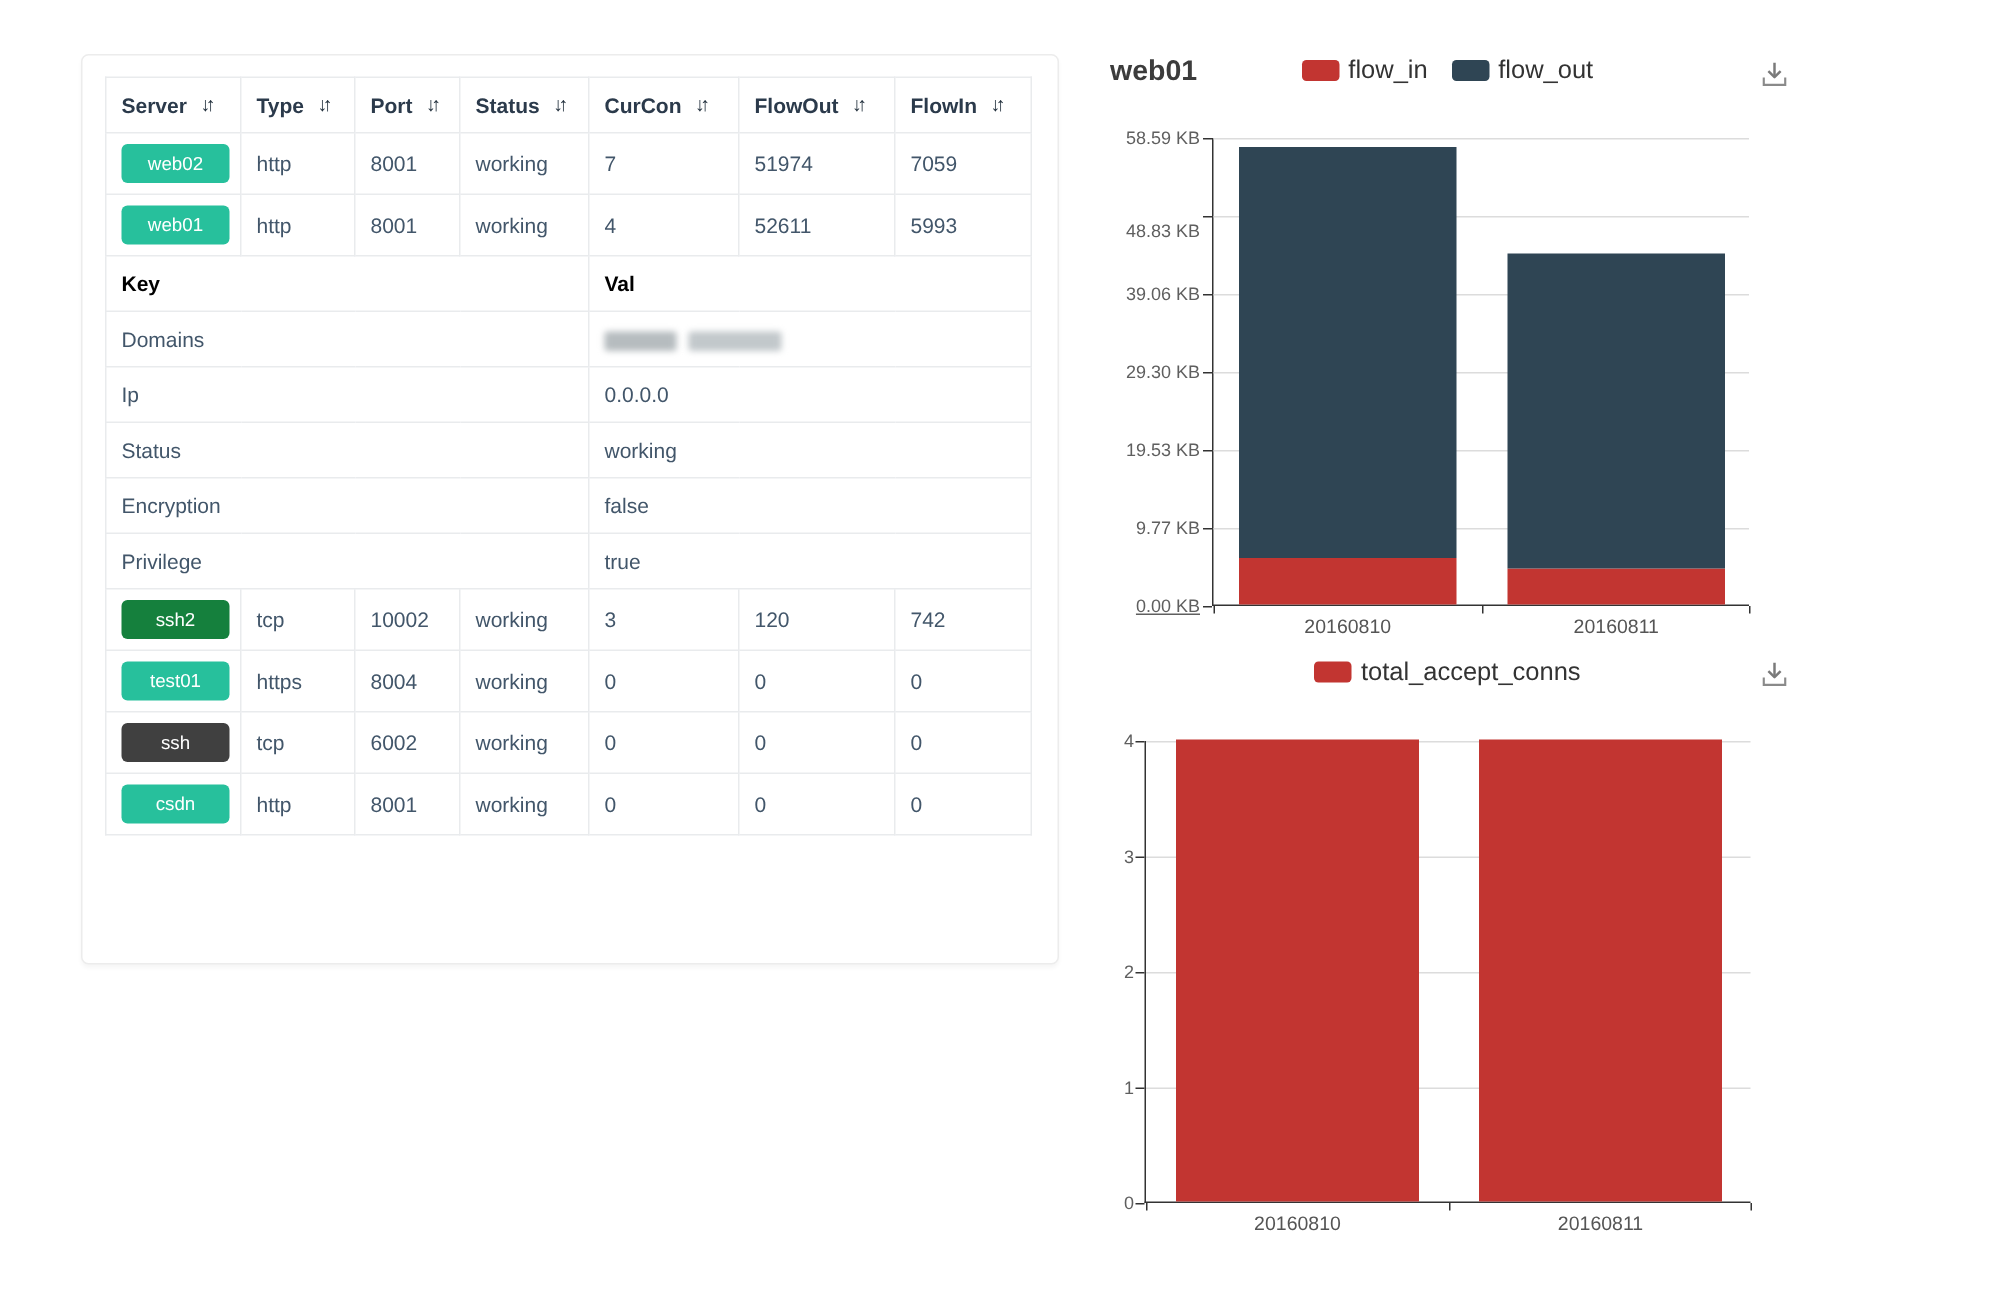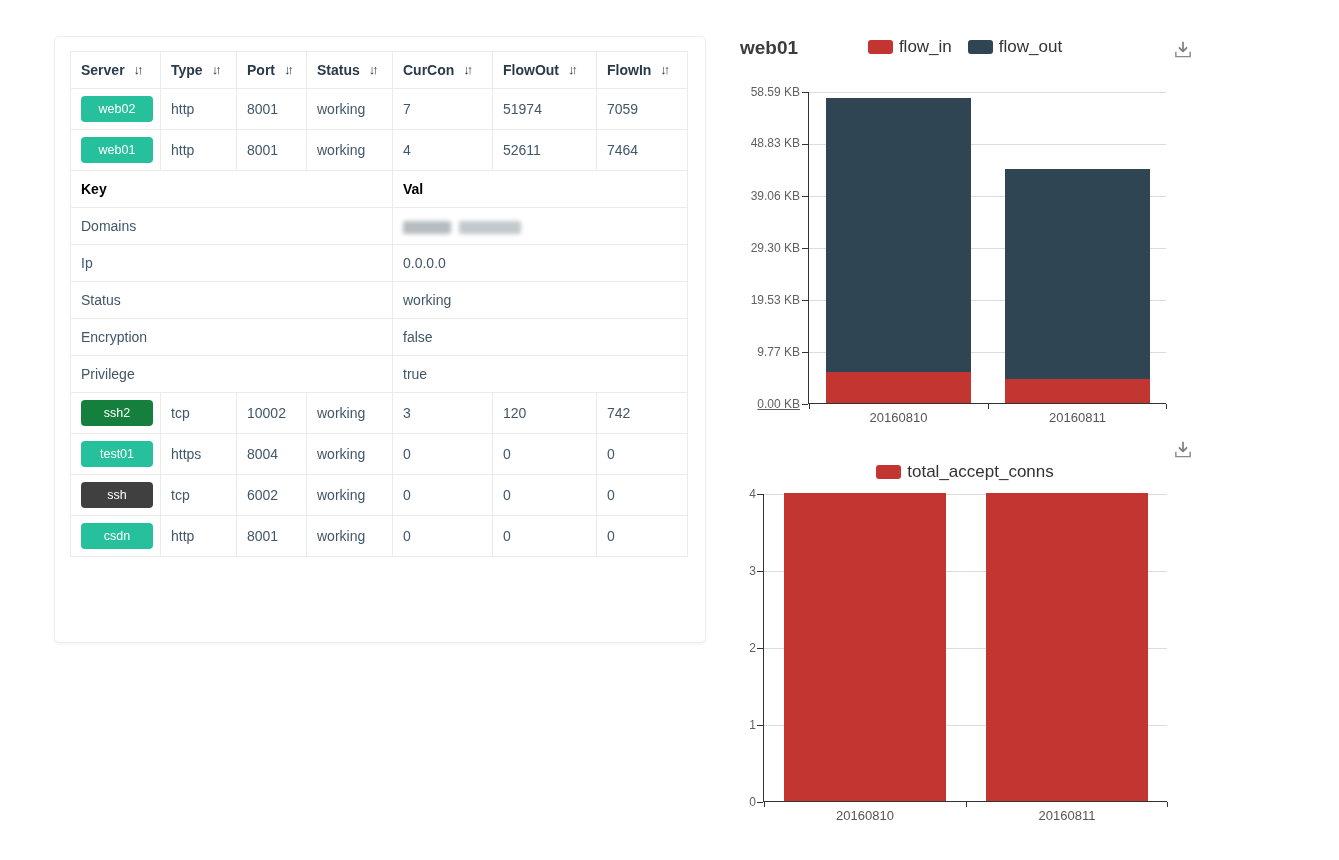--- a/index.html
+++ b/index.html
@@ -154,21 +154,21 @@
           <td>51974</td>
           <td>7059</td>
         </tr>
         <tr class="srv">
           <td><span class="badge" style="background: rgb(39, 192, 156);">web01</span></td>
           <td>http</td>
           <td>8001</td>
           <td>working</td>
           <td>4</td>
           <td>52611</td>
-          <td>7464</td>
+          <td>5993</td>
         </tr>
 
         <tr class="kv kvh">
           <td colspan="4">Key</td>
           <td colspan="3">Val</td>
         </tr>
         <tr class="kv">
           <td colspan="4">Domains</td>
           <td colspan="3"><span class="blob" style="width:48px"></span><span class="blob b2" style="width:62px"></span></td>
         </tr>
@@ -240,21 +240,21 @@
         <span class="legend-label">flow_out</span>
       </span>
     </div>
   <svg class="dl-btn" style="left:1172px; top:39px;" viewBox="0 0 20 20">
     <path d="M10 2.5 v8.5" stroke="#7a7a7a" stroke-width="1.5" fill="none"></path>
     <path d="M6.3 7.6 L10 11.3 L13.7 7.6" stroke="#7a7a7a" stroke-width="1.5" fill="none" stroke-linejoin="round"></path>
     <path d="M3.5 11.5 v4.5 h13 v-4.5" stroke="#8a8a8a" stroke-width="1.3" fill="none"></path>
   </svg>
   <div id="ylab1" class="ylabs" style="left:716px; top:92px; width:84px; height:312px;">
       <div class="ylab-item" style="top: -7px;">58.59 KB</div>
-      <div class="ylab-item" style="top: 44px;">48.83 KB</div>
+      <div class="ylab-item" style="top: 55px;">48.83 KB</div>
       <div class="ylab-item" style="top: 97px;">39.06 KB</div>
       <div class="ylab-item" style="top: 149px;">29.30 KB</div>
       <div class="ylab-item" style="top: 201px;">19.53 KB</div>
       <div class="ylab-item" style="top: 253px;">9.77 KB</div>
       <div class="ylab-item" style="top: 305px; text-decoration: underline;">0.00 KB</div>
     </div>
   <div id="plot1" class="plot" style="left:808px; top:92px; width:358px; height:312px;">
       <div class="gridline" style="top: 0px;"></div>
       <div class="ytick" style="top: 0px;"></div>
       <div class="gridline" style="top: 52px;"></div>
@@ -272,21 +272,21 @@
       <div class="xtick" style="left: 179px;"></div>
       <div class="xtick" style="left: 357px;"></div>
       <div class="bar" style="left: 17px; width: 145px; height: 31px; bottom: 0px; background: rgb(194, 53, 49);"></div>
       <div class="bar" style="left: 17px; width: 145px; height: 274px; bottom: 31px; background: rgb(47, 69, 84);"></div>
       <div class="xlab-item" style="left: 0px; width: 179px;">20160810</div>
       <div class="bar" style="left: 196px; width: 145px; height: 24px; bottom: 0px; background: rgb(194, 53, 49);"></div>
       <div class="bar" style="left: 196px; width: 145px; height: 210px; bottom: 24px; background: rgb(47, 69, 84);"></div>
       <div class="xlab-item" style="left: 179px; width: 179px;">20160811</div>
     </div>
 
-  <div id="legend2" class="legend" style="left:763px; top:464px; width:404px;">
+  <div id="legend2" class="legend" style="left:763px; top:440px; width:404px;">
       <span class="legend-item">
         <span class="legend-marker" style="background: rgb(194, 53, 49);"></span>
         <span class="legend-label">total_accept_conns</span>
       </span>
     </div>
   <svg class="dl-btn" style="left:1172px; top:439px;" viewBox="0 0 20 20">
     <path d="M10 2.5 v8.5" stroke="#7a7a7a" stroke-width="1.5" fill="none"></path>
     <path d="M6.3 7.6 L10 11.3 L13.7 7.6" stroke="#7a7a7a" stroke-width="1.5" fill="none" stroke-linejoin="round"></path>
     <path d="M3.5 11.5 v4.5 h13 v-4.5" stroke="#8a8a8a" stroke-width="1.3" fill="none"></path>
   </svg>

